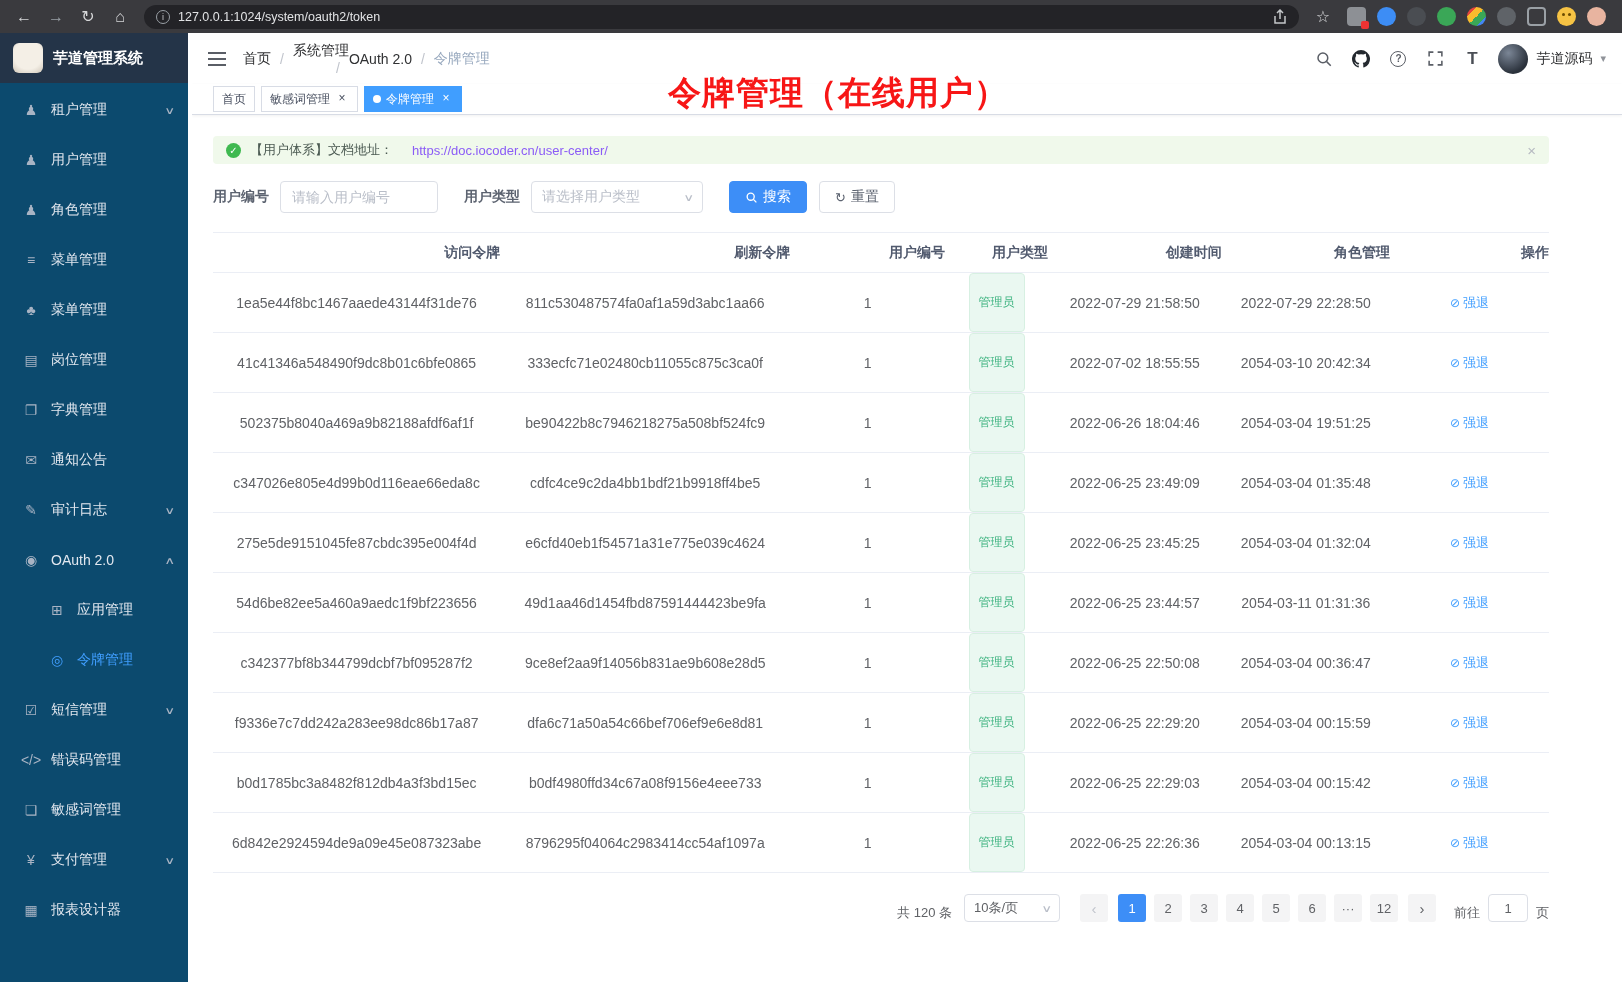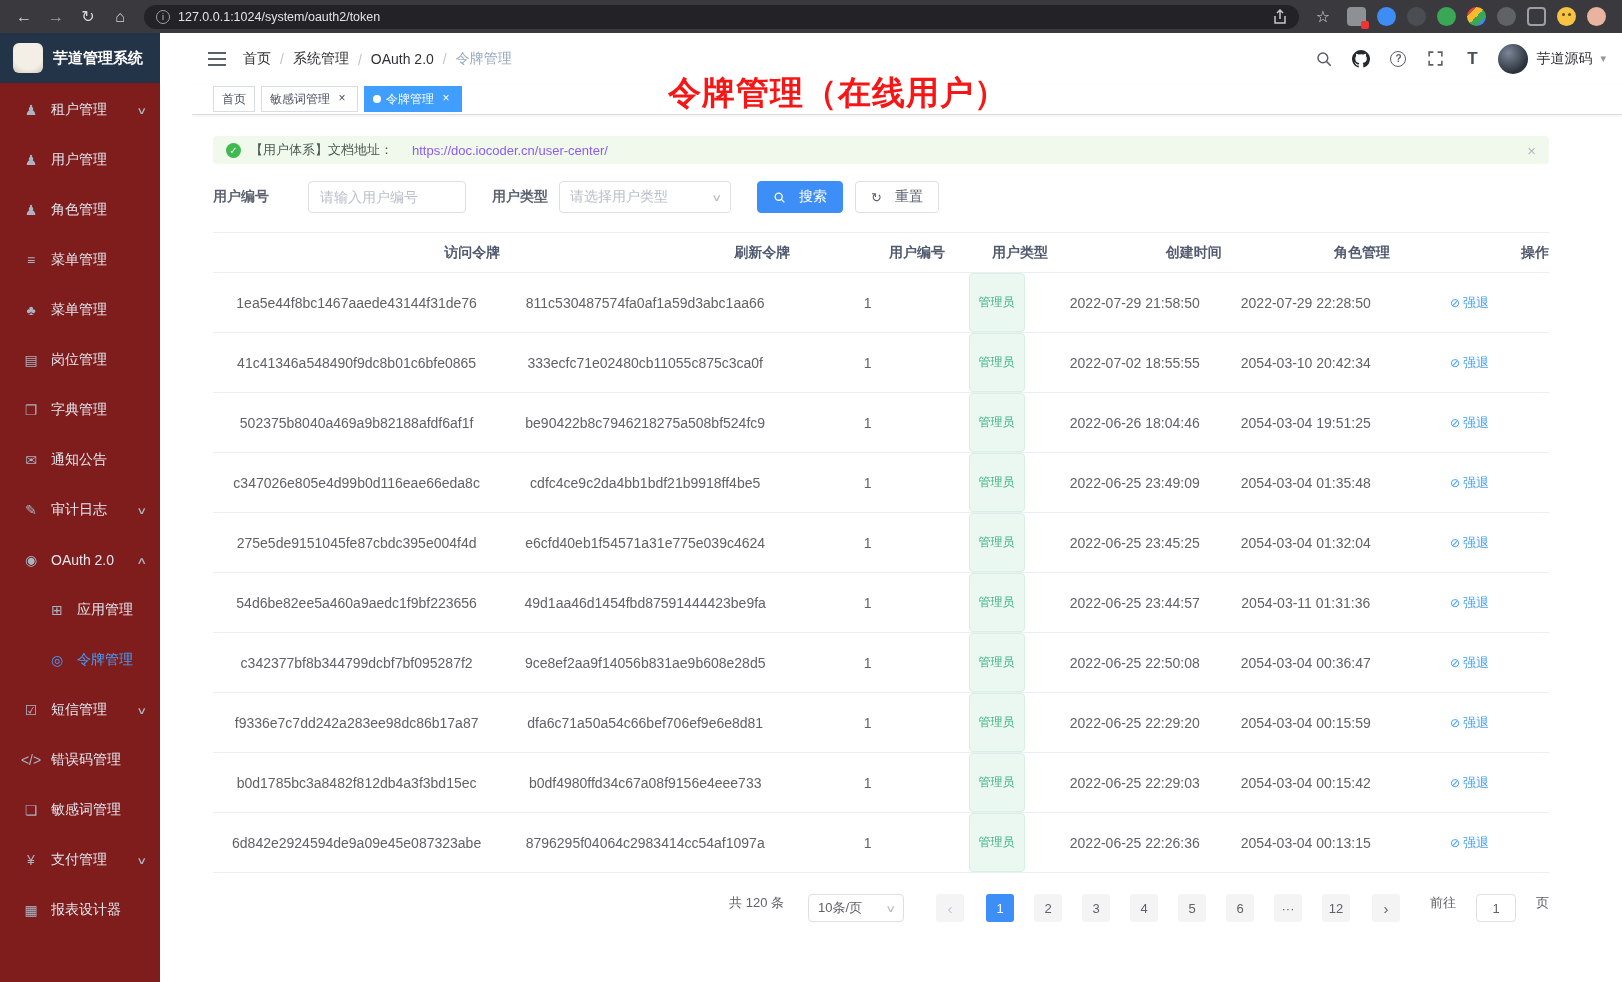--- a/index.html
+++ b/index.html
@@ -23,21 +23,21 @@
   .e-dark{background:#4a4d52;}
   .e-green{background:#3aa757;}
   .e-orange{background:linear-gradient(135deg,#e8453c 25%,#f9bb2d 25% 50%,#3aa757 50% 75%,#4285f4 75%);}
   .e-paw{background:#5f6368;}
   .e-panel{background:transparent;border:2px solid #9aa0a6;border-radius:4px;}
   .e-face{background:#f6c344;}
   .e-face::before{content:"";position:absolute;left:5px;top:6px;width:3px;height:3px;border-radius:50%;background:#6b4b00;box-shadow:6px 0 0 #6b4b00;}
   .e-pink{background:#e8b4a0;}
 
   
-  .sidebar{position:absolute;left:0;top:33px;bottom:0;width:160px;background:#7f1d1d;z-index:5;}
+  .sidebar{position:absolute;left:0;top:33px;bottom:0;width:188px;background:#0c4a6e;z-index:5;}
   .logo-row{height:50px;display:flex;align-items:center;padding:0 13px;gap:10px;background:#243448;}
   .logo-img{width:30px;height:30px;border-radius:6px;background:radial-gradient(circle at 50% 40%,#f4efe6 60%,#cfc6b8);flex:none;}
   .logo-title{color:#fff;font-size:15px;font-weight:bold;white-space:nowrap;}
   .menu{padding-top:2px;}
   .menu-item{height:50px;display:flex;align-items:center;padding:0 14px 0 20px;color:#e2e7ef;font-size:14px;cursor:pointer;position:relative;white-space:nowrap;}
   .menu-item .mi{width:22px;margin-right:9px;text-align:center;font-size:14px;color:#a9b4c4;flex:none;}
   .menu-item.child{padding-left:46px;}
   .menu-item.active{color:#409eff;}
   .menu-item.active .mi{color:#409eff;}
   .chev{position:absolute;right:15px;font-size:10px;color:#a9b4c4;transform:scaleX(1.5);}
@@ -75,39 +75,39 @@
   .inner{width:1336px;}
   .alert{height:28px;background:#f0f9eb;border-radius:4px;display:flex;align-items:center;padding:0 13px;gap:9px;position:relative;}
   .alert-check{width:15px;height:15px;border-radius:50%;background:#3fb950;color:#fff;font-size:10px;display:flex;align-items:center;justify-content:center;flex:none;}
   .alert-label{font-size:13px;color:#4b5a52;font-weight:500;}
   .alert-link{font-size:13px;color:#8b5cf6;cursor:pointer;margin-left:10px;}
   .alert-close{position:absolute;right:13px;color:#b6bac1;font-size:15px;cursor:pointer;}
 
   .filters{display:flex;align-items:center;margin-top:17px;gap:12px;font-size:14px;}
   .f-group{display:flex;align-items:center;gap:11px;margin-right:14px;}
   .f-label{font-weight:700;color:#5c6370;}
-  .f-input{width:158px;height:32px;border:1px solid #dcdfe6;border-radius:4px;padding:0 11px;font-size:14px;color:#737373;outline:none;background:#fff;margin-left:28px;}
+  .f-input{width:158px;height:32px;border:1px solid #dcdfe6;border-radius:4px;padding:0 11px;font-size:14px;color:#737373;outline:none;background:#fff;}
   .f-input::placeholder{color:#b9bec8;}
   .f-select{width:172px;height:32px;border:1px solid #dcdfe6;border-radius:4px;display:flex;align-items:center;justify-content:space-between;padding:0 10px;color:#b9bec8;cursor:pointer;background:#fff;}
   .sel-caret{font-size:10px;color:#b9bec8;transform:scaleX(1.5);}
-  .btn{height:32px;border-radius:4px;display:inline-flex;align-items:center;gap:13px;padding:0 15px;font-size:14px;cursor:pointer;border:1px solid #dcdfe6;background:#fff;color:#5c6370;}
+  .btn{height:32px;border-radius:4px;display:inline-flex;align-items:center;gap:5px;padding:0 15px;font-size:14px;cursor:pointer;border:1px solid #dcdfe6;background:#fff;color:#5c6370;}
   .btn.primary{background:#3d8ef7;border-color:#3d8ef7;color:#fff;}
   .btn .bi{font-size:13px;display:flex;align-items:center;}
 
   
   .table-wrap{margin-top:19px;}
   table{width:100%;border-collapse:collapse;table-layout:fixed;}
   thead th{height:40px;font-weight:700;color:#515a6e;font-size:14px;border-top:1px solid #ebeef5;border-bottom:1px solid #ebeef5;text-align:right;}
   tbody td{height:48px;color:#606266;font-size:14px;border-bottom:1px solid #ebeef5;text-align:center;white-space:nowrap;overflow:hidden;}
   .tag{display:inline-block;padding:20px 9px;font-size:12px;border-radius:4px;background:#eaf8f1;border:1px solid #d7f0e2;color:#3eb380;}
   .force-logout{color:#409eff;font-size:13px;cursor:pointer;display:inline-flex;align-items:center;gap:3px;text-decoration:none;}
   .fl-icon{font-size:12px;}
 
   
-  .pager{display:flex;align-items:flex-start;justify-content:flex-end;margin-top:21px;gap:20px;font-size:13px;color:#606266;}
+  .pager{display:flex;align-items:flex-end;justify-content:flex-end;margin-top:21px;gap:8px;font-size:13px;color:#606266;}
   .total{margin-right:4px;}
   .size-select{width:96px;height:28px;border:1px solid #dcdfe6;border-radius:4px;display:flex;align-items:center;justify-content:space-between;padding:0 9px;cursor:pointer;color:#606266;background:#fff;margin-right:12px;}
   .pbtn{min-width:28px;height:28px;border:none;border-radius:3px;background:#f4f4f5;color:#606266;font-size:13px;cursor:pointer;padding:0 4px;font-family:inherit;}
   .pbtn.prev{color:#c0c4cc;font-size:15px;margin-right:2px;}
   .pbtn.next{font-size:15px;margin-left:2px;}
   .pbtn.active{background:#3d8ef7;color:#fff;}
   .goto-label{margin-left:10px;}
   .goto-input{width:40px;height:28px;border:1px solid #dcdfe6;border-radius:4px;text-align:center;font-size:13px;color:#606266;outline:none;}
 </style>
 </head>
@@ -255,21 +255,21 @@
 
   <header class="navbar">
     <span class="hamburger"></span>
     <div class="breadcrumb">
 
         <span class="crumb-item" style="display:flex;align-items:center;">
           <span class="crumb">首页</span>
           <span class="crumb-sep">/</span>
         </span>
 
-        <span class="crumb-item" style="display:flex;align-items:flex-end;">
+        <span class="crumb-item" style="display:flex;align-items:flex-end;flex-direction:column;">
           <span class="crumb">系统管理</span>
           <span class="crumb-sep">/</span>
         </span>
 
         <span class="crumb-item" style="display:flex;align-items:center;">
           <span class="crumb">OAuth 2.0</span>
           <span class="crumb-sep">/</span>
         </span>
 
         <span class="crumb-item" style="display:flex;align-items:center;">

